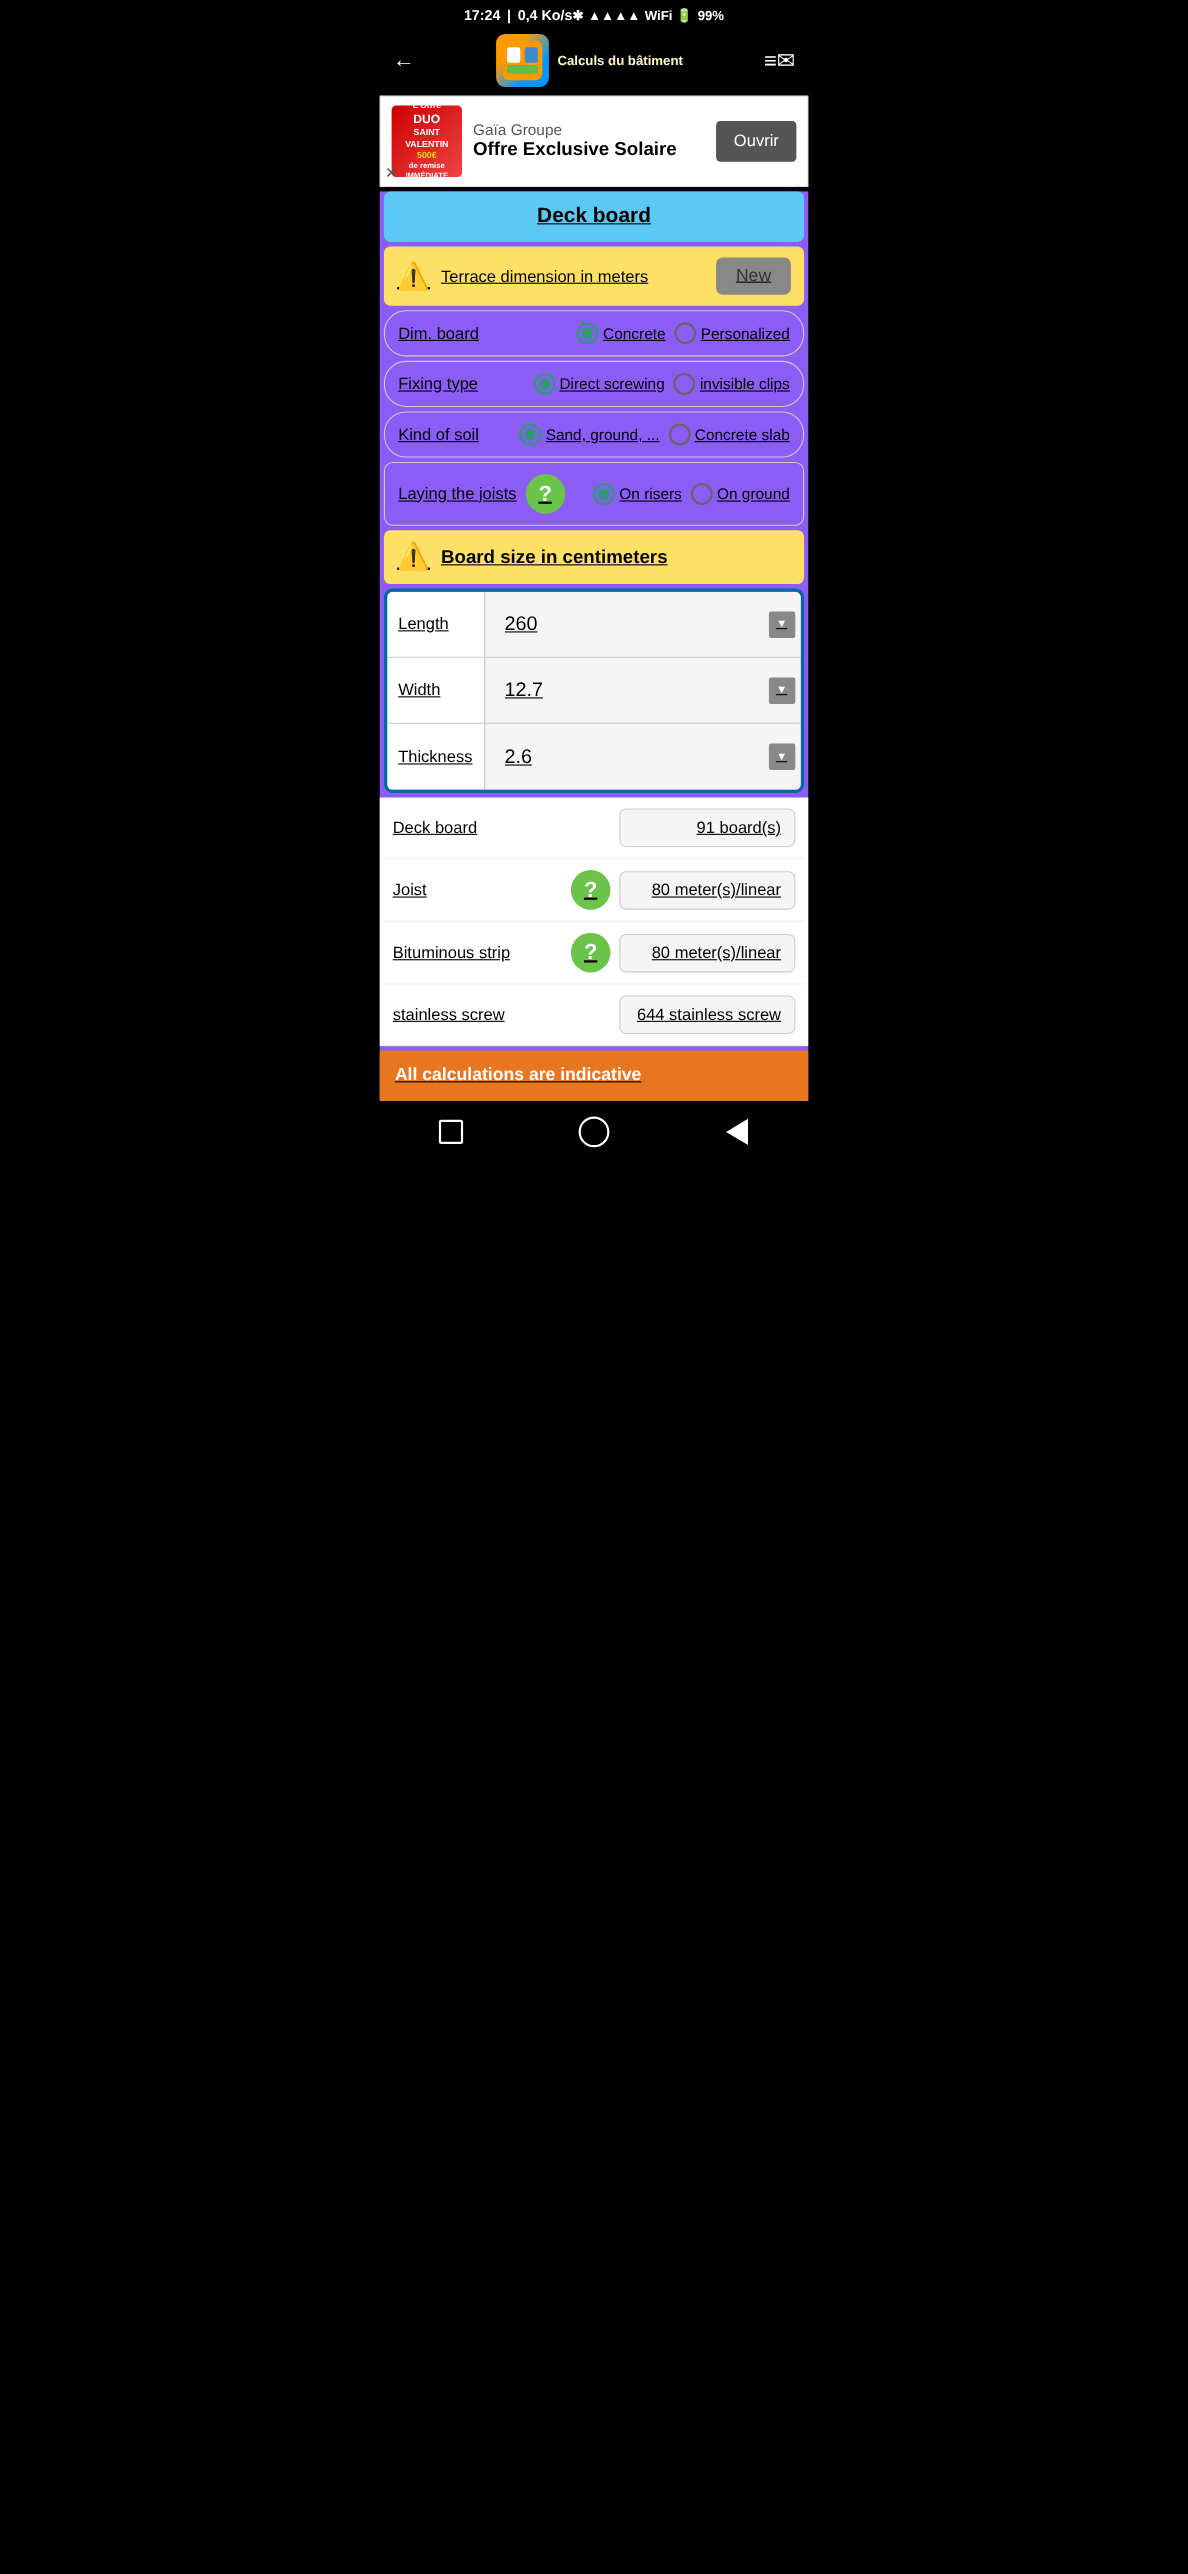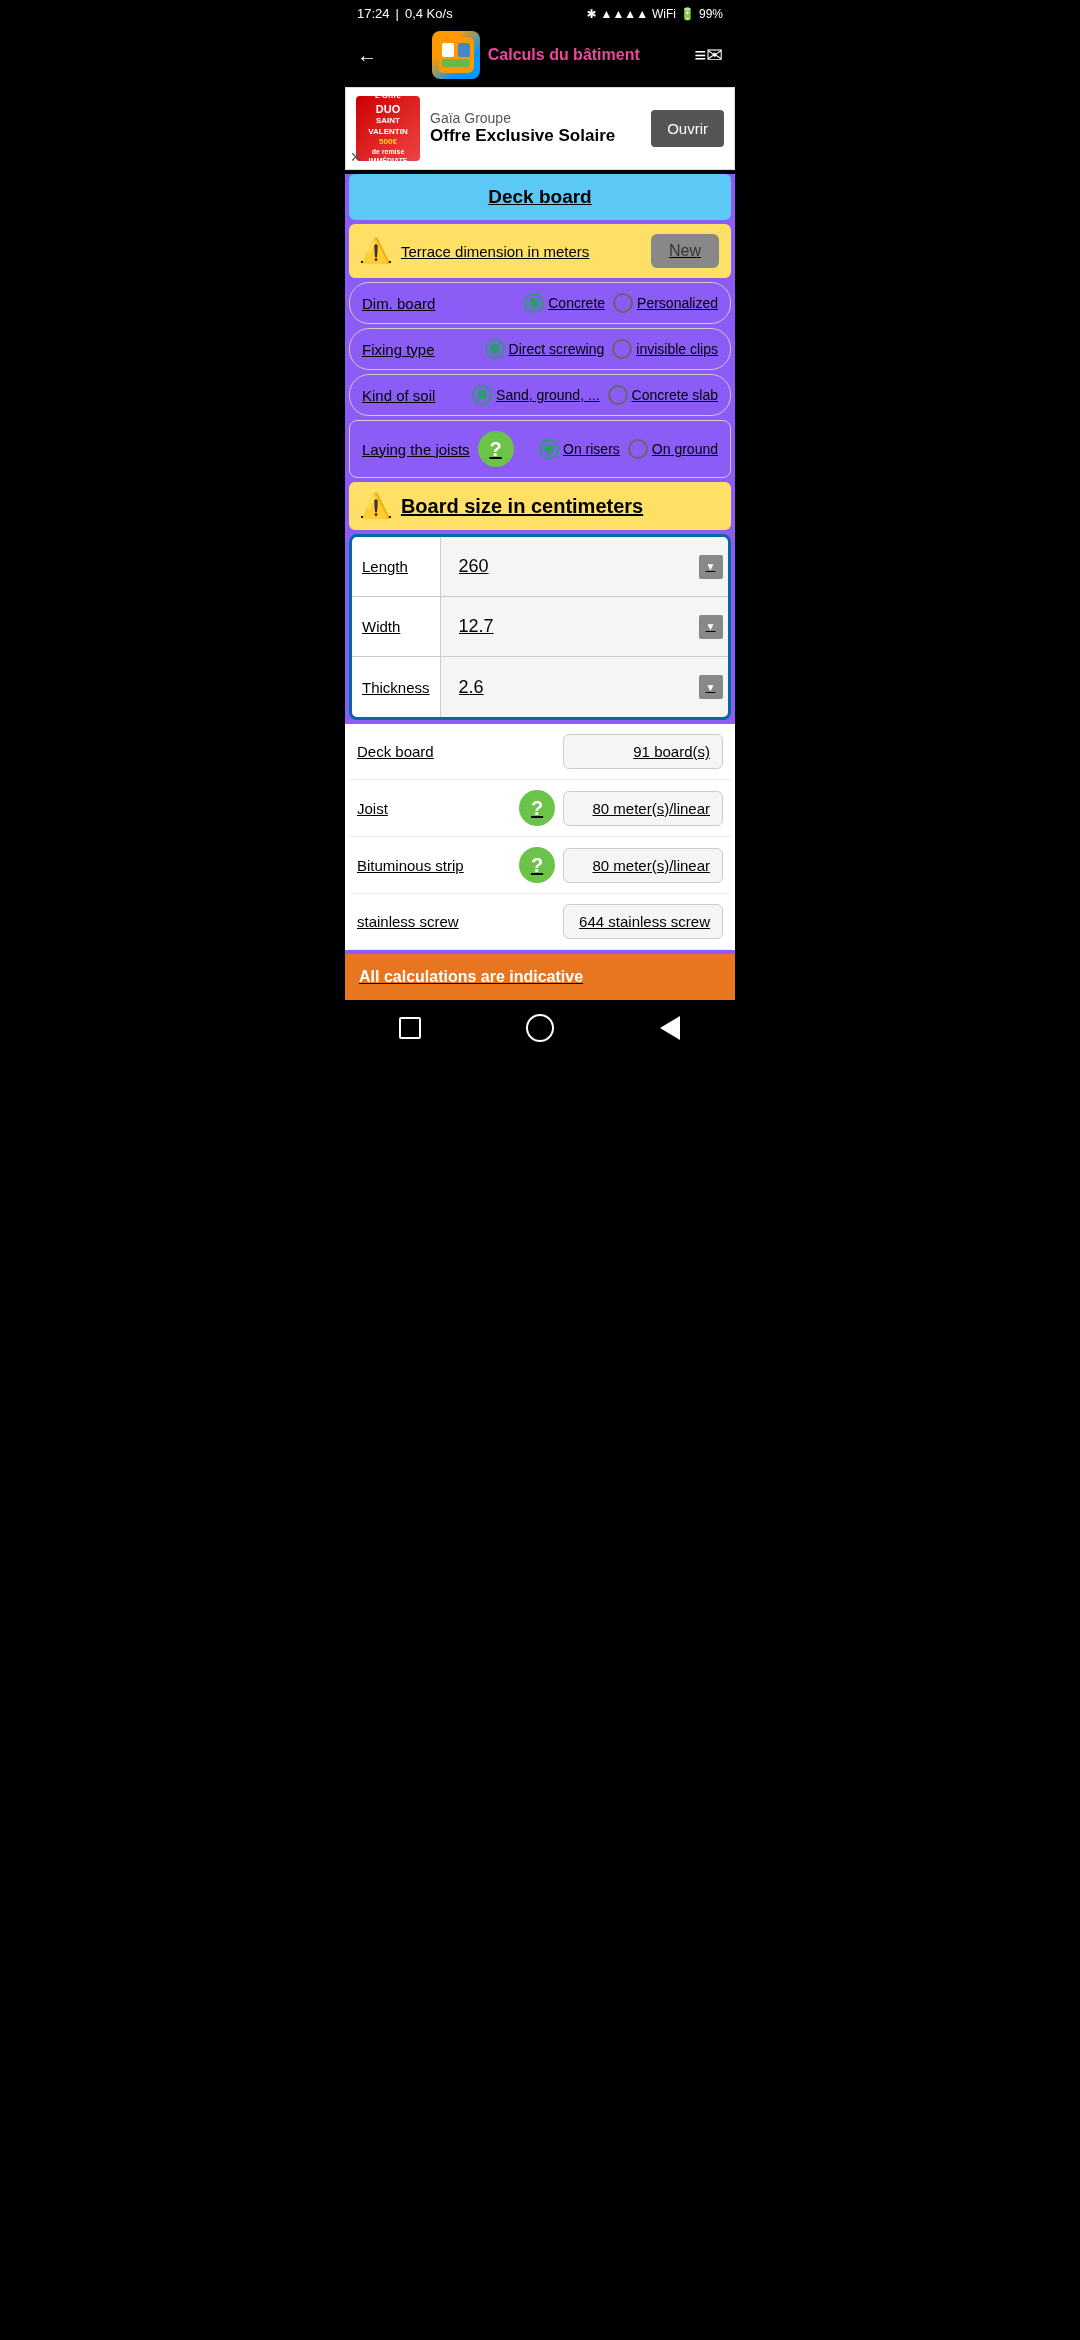--- a/index.html
+++ b/index.html
@@ -9,47 +9,47 @@
       background: #000;
       width: 390px;
       margin: 0 auto;
       font-size: 15px;
       color: #000;
     }
     .status-bar {
       background: #000;
       color: #fff;
       display: flex;
-      justify-content: space-between;
+      justify-content: center;
       align-items: center;
       padding: 6px 12px 4px;
       font-size: 13px;
-      font-weight: normal;
+      font-weight: bold;
     }
     .status-left { display: flex; align-items: center; gap: 6px; }
     .status-right { display: flex; align-items: center; gap: 4px; font-size: 12px; }
     .app-header {
       background: #000;
       color: #fff;
       display: flex;
       align-items: center;
       justify-content: space-between;
       padding: 6px 12px 8px;
     }
     .app-header-center {
       display: flex;
       align-items: center;
       gap: 8px;
       flex: 1;
       justify-content: center;
     }
     .app-title {
-      font-size: 16px;
+      font-size: 12px;
       font-weight: bold;
-      color: #ec4899;
+      color: #fef9c3;
     }
     .app-logo {
       width: 48px;
       height: 48px;
       background: linear-gradient(135deg, #f90 30%, #09f 70%);
       border-radius: 8px;
       display: flex;
       align-items: center;
       justify-content: center;
       font-size: 22px;
@@ -428,21 +428,21 @@
       </div>
       <div class="radio-item">
         <div class="radio-circle"></div>
         <span>On ground</span>
       </div>
     </div>
   </div>
 
   <div class="board-size-row">
     <span class="warning-icon">⚠️</span>
-    <span style="font-size:20px;font-weight:bold;">Board size in centimeters</span>
+    <span style="font-size:17px;font-weight:bold;">Board size in centimeters</span>
   </div>
 
   <div class="measure-section">
     <div class="measure-inner">
       <div class="measure-labels">
         <div class="measure-label-item">Length</div>
         <div class="measure-label-item">Width</div>
         <div class="measure-label-item">Thickness</div>
       </div>
       <div class="measure-inputs">

